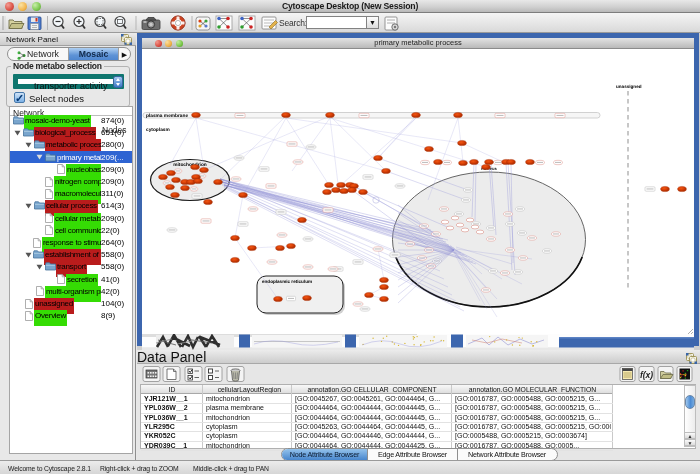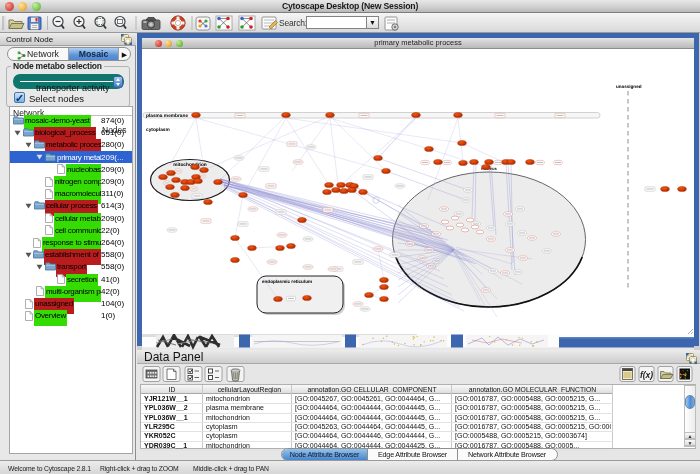--- a/index.html
+++ b/index.html
@@ -28,21 +28,21 @@
   background:linear-gradient(#ececec,#cccccc); border-bottom:1px solid #a0a0a0;
   font-size:8px; color:#111; line-height:13px; padding-left:6px; }
 #tabs { left:7px; top:47px; width:124px; height:14px; border:1px solid #8f8f8f; border-radius:7px; background:#f8f8f8; overflow:hidden; display:flex; }
 #tabs .seg { height:100%; font-size:8.7px; line-height:13px; text-align:center; color:#222; }
 #tabs .seg.net { width:61px; border-right:1px solid #9f9f9f; }
 #tabs .seg.mosaic { width:50px; background:linear-gradient(#aecff2,#5e93d6 60%,#4f87cf); border-right:1px solid #9f9f9f; font-weight:bold; color:#10294a;}
 #tabs .seg.arr { width:11px; font-size:7px; line-height:14px; color:#111; }
 
 #groupbox { left:6px; top:66px; width:124px; height:41px; border:1px solid #b3b3b3; border-radius:3px; }
 #grouplbl { left:11px; top:61px; font-size:8.5px; font-weight:bold; letter-spacing:-0.2px; color:#222; background:#e8e8e8; padding:0 2px; }
-#dropdown { left:13px; top:74px; width:111px; height:15px; background:#fff; border:7px solid #0f766e; border-radius:7px; font-size:9px; line-height:14px; color:#111; padding-left:16px; }
+#dropdown { left:13px; top:74px; width:111px; height:15px; background:#fff; border:5px solid #0f766e; border-radius:1px; font-size:9px; line-height:14px; color:#111; padding-left:16px; }
 #spinner { left:113px; top:75.5px; width:10px; height:12.5px; border-radius:2.5px; background:linear-gradient(#a6c9f0,#3a77c6); border:1px solid #39659e; }
 #spinner:before { content:""; position:absolute; left:2px; top:1.5px; border-left:2.8px solid transparent; border-right:2.8px solid transparent; border-bottom:3.2px solid #fff; }
 #spinner:after { content:""; position:absolute; left:2px; bottom:1.5px; border-left:2.8px solid transparent; border-right:2.8px solid transparent; border-top:3.2px solid #fff; }
 #checkbox { left:14px; top:92px; width:11px; height:11px; background:linear-gradient(#cfe3f7,#7db1e6); border:1px solid #4779ab; border-radius:2px; color:#063a75; font-size:11px; line-height:10px; font-weight:bold; text-align:center;}
 #chklbl { left:29px; top:93px; font-size:9.5px; color:#111; }
 
 #tree { left:9px; top:106px; width:124px; height:348px; background:#fff; border:1px solid #a5a5a5; overflow:hidden; }
 #treehead { position:absolute; left:0; top:0; width:100%; height:9px; border-bottom:1px solid #bdbdbd; font-size:8.5px; color:#222; }
 .trow { position:absolute; left:0; width:122px; height:12px; font-size:8px; letter-spacing:-0.3px; white-space:nowrap; }
 .trow .hl { position:absolute; top:0.5px; height:16px; line-height:11.5px; padding:0 1px; color:#000; max-width:89px; overflow:hidden; }
@@ -59,21 +59,21 @@
 #frame { left:137px; top:33px; width:562px; height:313px; background:#3c66ae; }
 #ftitle { left:142px; top:38px; width:552px; height:11px; background:linear-gradient(#e3e3e3,#b9b9b9); border-bottom:1px solid #8b8b8b; }
 #ftitle .title { width:100%; text-align:center; font-size:7.5px; color:#222; line-height:10px; }
 #canvas { left:142px; top:49px; width:552px; height:288px; background:#fff; }
 
 
 #ghost { left:142px; top:334px; width:552px; height:18px; background:#e8e8e8; }
 
 
 #dpanel { left:137px; top:352px; width:563px; height:108px; background:#e6e6e6; }
-#dphead { left:137px; top:350px; width:563px; height:14px; background:linear-gradient(#ececec,#cccccc); border-bottom:1px solid #a8a8a8; font-size:12px; color:#111; line-height:14px; padding-left:7px; }
+#dphead { left:137px; top:350px; width:563px; height:14px; background:linear-gradient(#ececec,#cccccc); border-bottom:1px solid #a8a8a8; font-size:14px; color:#111; line-height:14px; }
 #dtable { left:140px; top:384px; width:556px; height:65px; background:#fff; border:1px solid #b0b0b0; font-size:7px; }
 .dcol { position:absolute; top:0; height:100%; border-right:1px solid #c9c9c9; }
 .dhead { position:absolute; top:0; height:9px; background:linear-gradient(#f8f8f8,#dedede); border-bottom:1px solid #a8a8a8; text-align:center; font-size:6.8px; color:#111; line-height:9px; overflow:hidden; }
 .dcell { position:absolute; height:9.3px; line-height:9.3px; padding-left:3px; color:#111; white-space:nowrap; overflow:hidden; }
 .drow-line { position:absolute; left:0; width:472px; height:1px; background:#e2e2e2; }
 
 #dtabs { left:281px; top:448px; width:277px; height:13px; border:1px solid #8f8f8f; border-radius:7px; background:#fbfbfb; display:flex; overflow:hidden; }
 #dtabs .seg { height:100%; font-size:7.2px; letter-spacing:-0.2px; line-height:12px; text-align:center; color:#111; }
 
 
@@ -675,21 +675,21 @@
   <div class="seg" style="width:98px;">Network Attribute Browser</div>
 </div>
 
 <div class="abs" id="statusbar">
   <span style="left:8px;">Welcome to Cytoscape 2.8.1</span>
   <span style="left:100px;">Right-click + drag to ZOOM</span>
   <span style="left:193px;">Middle-click + drag to PAN</span>
 </div>
 
 <div class="abs" id="cpanel"></div>
-<div class="abs" id="cphead">Control Node</div>
+<div class="abs" id="cphead">Network Panel</div>
 <svg class="abs" style="left:121px;top:34px" width="11" height="11" viewBox="0 0 11 11">
 <rect x="0.5" y="0.5" width="7" height="7" rx="1" fill="#f5f3e8" stroke="#9a8f4f" stroke-width="0.9"></rect>
 <rect x="0" y="0" width="2.6" height="2.6" fill="#3a66a8"></rect>
 <circle cx="4" cy="4" r="2.2" fill="#fdfdfd" stroke="#b0a86a" stroke-width="0.6"></circle>
 <rect x="3.5" y="3.5" width="7" height="7" rx="1" fill="#f5f3e8" stroke="#9a8f4f" stroke-width="0.9"></rect>
 <rect x="8.4" y="8.4" width="2.6" height="2.6" fill="#3a66a8"></rect>
 <rect x="3.5" y="8.5" width="2.2" height="2.2" fill="#3a66a8"></rect>
 <circle cx="7" cy="7" r="2.2" fill="#fdfdfd" stroke="#b0a86a" stroke-width="0.6"></circle>
 </svg>
 <div class="abs" id="tabs">
@@ -858,15 +858,15 @@
       </svg>
       <span class="hl r" style="left:24px;max-width:67px;">unassigned</span>
       <span class="num">104(0)</span>
     </div>
 <div class="trow" style="top:202.7px;">
       <svg class="abs" style="left:15px;top:1px" width="8" height="10" viewBox="0 0 8 10">
         <path d="M0.5 0.5 L5.2 0.5 L7.5 2.8 L7.5 9.5 L0.5 9.5 Z" fill="#fff" stroke="#9a9a9a" stroke-width="0.8"></path>
         <path d="M5.2 0.5 L5.2 2.8 L7.5 2.8" fill="none" stroke="#9a9a9a" stroke-width="0.8"></path>
       </svg>
       <span class="hl g" style="left:24px;max-width:67px;">Overview</span>
-      <span class="num">1(0)</span>
+      <span class="num">8(9)</span>
     </div>
 </div>
 
 </body></html>

